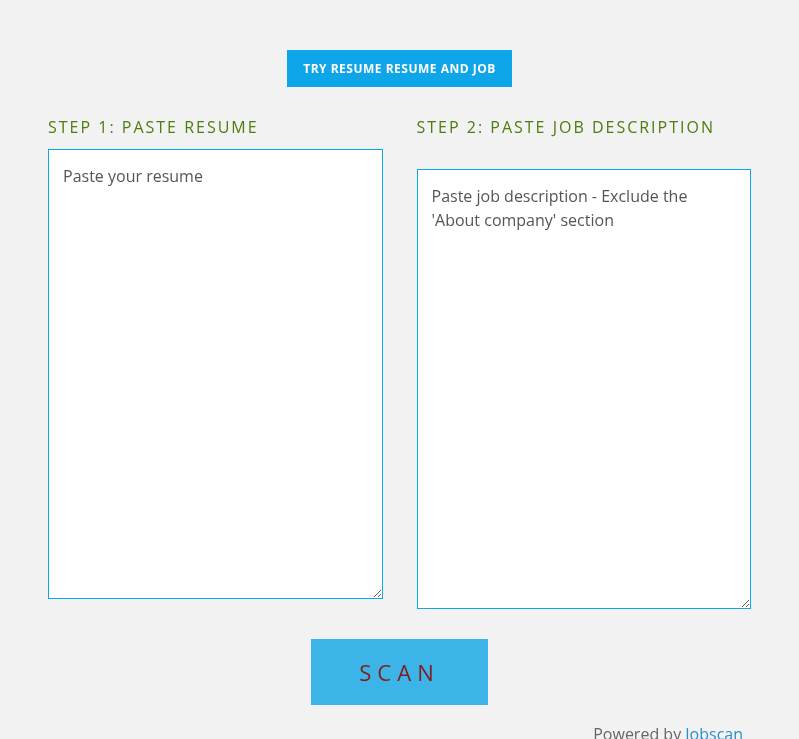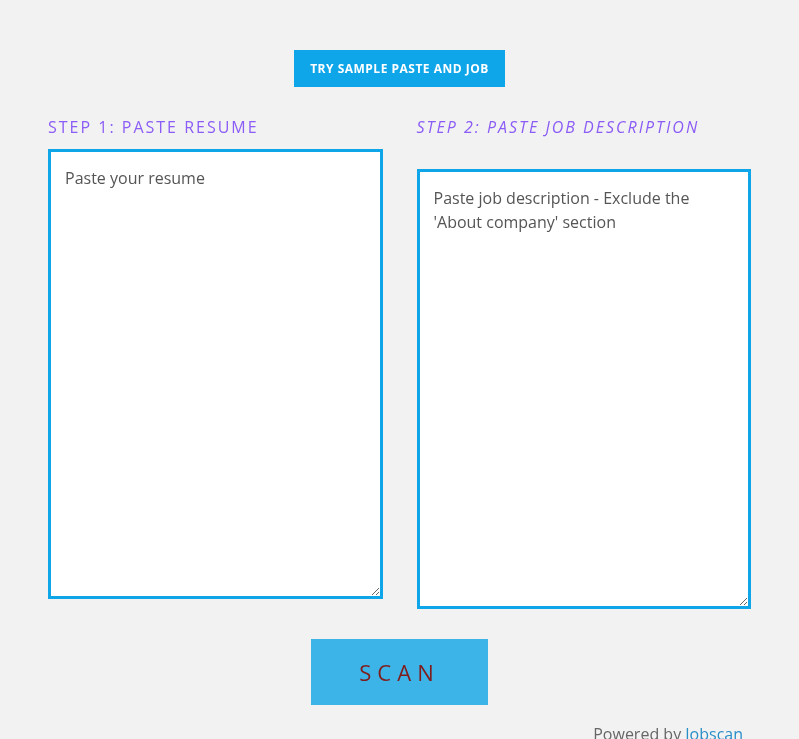--- a/index.html
+++ b/index.html
@@ -38,34 +38,33 @@
       margin-bottom: 30px;
     }
     .step-col {
       flex: 1;
       display: flex;
       flex-direction: column;
     }
     .step-heading {
       font-size: 16px;
       font-weight: 400;
-      color: #8b5cf6;
+      color: #4d7c0f;
       letter-spacing: 2px;
       margin-bottom: 10px;
       line-height: 1.3;
       text-transform: uppercase;
       min-height: 22px;
     }
     .step-heading.two-line {
       min-height: 42px;
-      font-style: italic;
     }
     textarea {
       width: 100%;
-      border: 3px solid #0ea5e9;
+      border: 1px solid #0ea5e9;
       background: #fff;
       padding: 14px 14px;
       font-size: 16px;
       font-family: inherit;
       color: #333;
       resize: both;
       line-height: 1.5;
     }
     textarea::placeholder {
       color: #555;
@@ -101,21 +100,21 @@
       color: #2a8ec7;
       text-decoration: none;
     }
   </style>
 </head>
 <body>
 
 <div class="container">
 
   <div class="top-button-wrap">
-    <button class="try-sample-btn">TRY SAMPLE PASTE AND JOB</button>
+    <button class="try-sample-btn">TRY RESUME RESUME AND JOB</button>
   </div>
 
   <div class="steps-row">
     <div class="step-col">
       <div class="step-heading">STEP 1: PASTE RESUME</div>
       <textarea class="resume-textarea" placeholder="Paste your resume" style=""></textarea>
     </div>
     <div class="step-col">
       <div class="step-heading two-line">STEP 2: PASTE JOB DESCRIPTION</div>
       <textarea class="job-textarea" placeholder="Paste job description - Exclude the 'About company' section" style=""></textarea>

